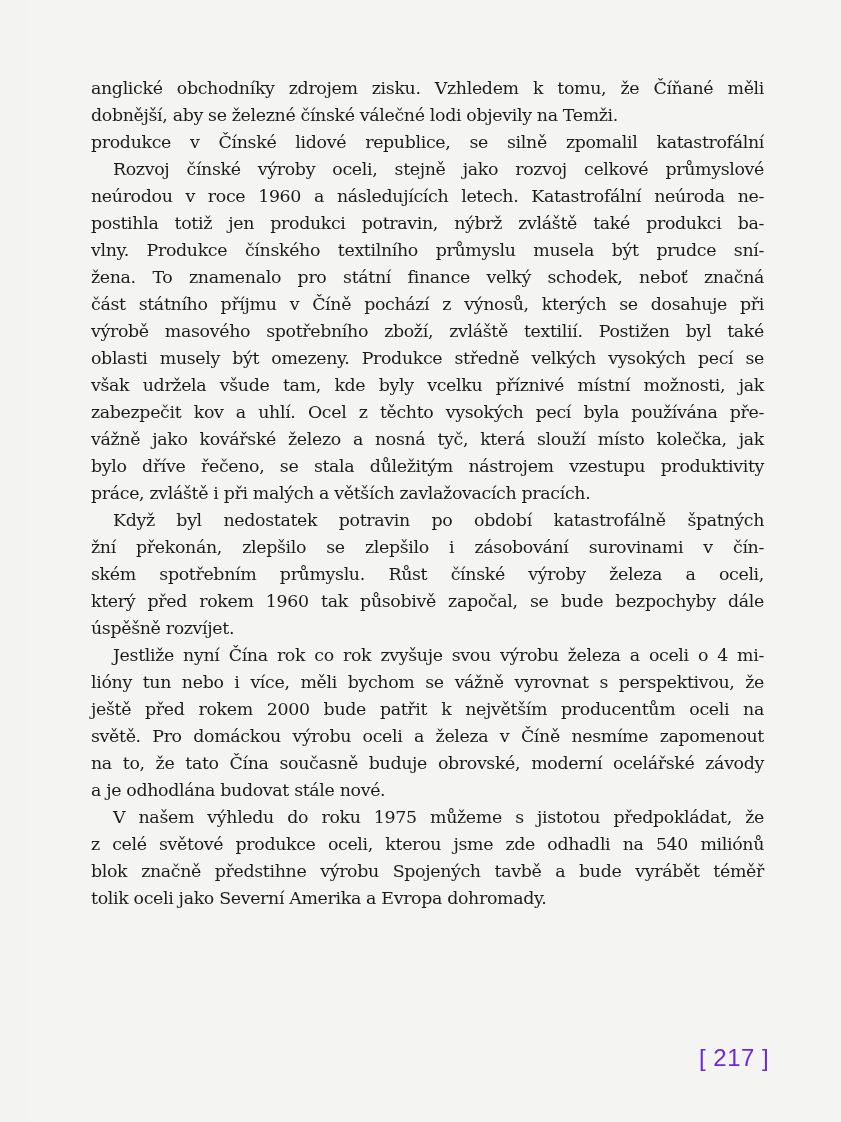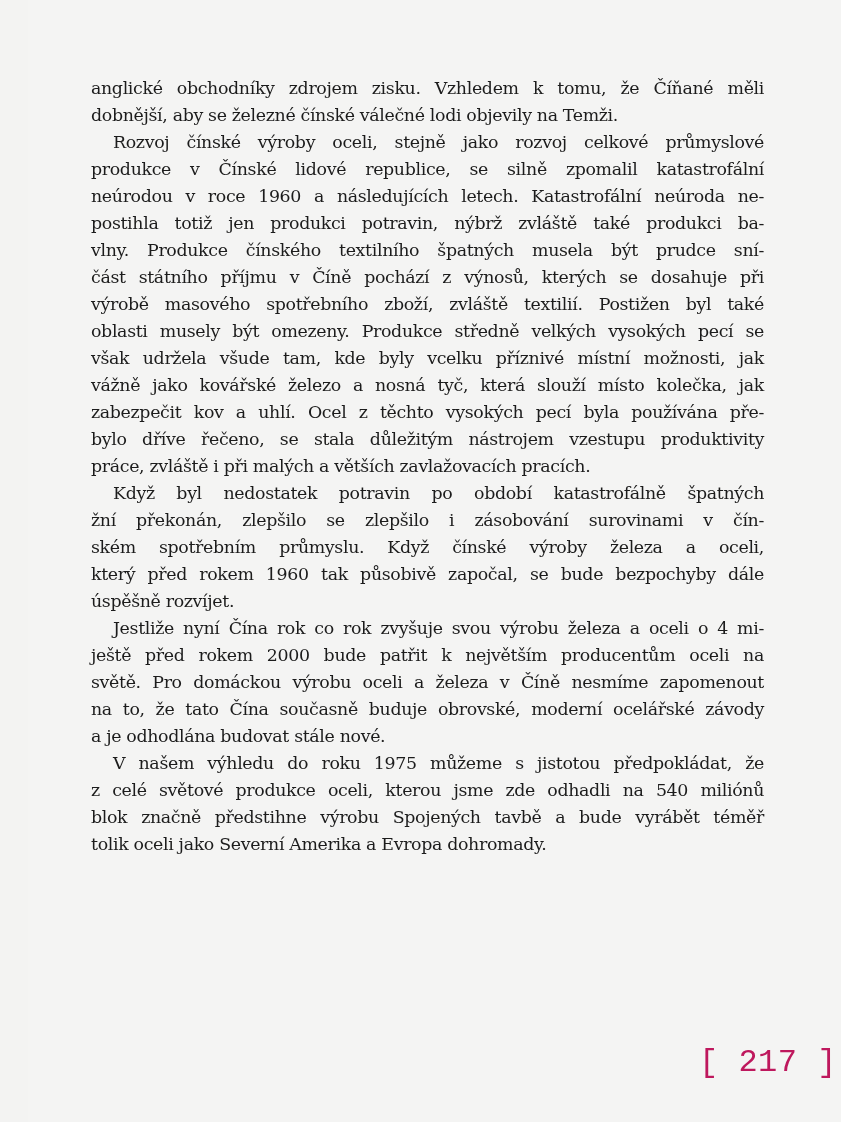--- a/index.html
+++ b/index.html
@@ -62,59 +62,61 @@
     .line.last {
       text-align-last: left;
     }
     .line.indent {
       padding-left: 22px;
     }
     .page-number {
       position: absolute;
       left: 671px;
       top: 1044px;
-      font-family: Liberation Mono, monospace;
-      font-size: 32px;
-      color: #be185d;
+      font-family: Liberation Sans, sans-serif;
+      font-size: 24px;
+      color: #6d28d9;
       letter-spacing: 0.5px;
     }
   </style>
 </head>
 <body>
 
 <div class="page">
   <div class="text-block" id="text-block">
       <div class="para">
         <span class="line">anglické obchodníky zdrojem zisku. Vzhledem k tomu, že Číňané měli</span>
         <span class="line last">dobnější, aby se železné čínské válečné lodi objevily na Temži.</span>
       </div>
       <div class="para">
+        <span class="line">produkce v Čínské lidové republice, se silně zpomalil katastrofální</span>
         <span class="line indent">Rozvoj čínské výroby oceli, stejně jako rozvoj celkové průmyslové</span>
-        <span class="line">produkce v Čínské lidové republice, se silně zpomalil katastrofální</span>
         <span class="line">neúrodou v roce 1960 a následujících letech. Katastrofální neúroda ne-</span>
         <span class="line">postihla totiž jen produkci potravin, nýbrž zvláště také produkci ba-</span>
-        <span class="line">vlny. Produkce čínského textilního špatných musela být prudce sní-</span>
+        <span class="line">vlny. Produkce čínského textilního průmyslu musela být prudce sní-</span>
+        <span class="line">žena. To znamenalo pro státní finance velký schodek, neboť značná</span>
         <span class="line">část státního příjmu v Číně pochází z výnosů, kterých se dosahuje při</span>
         <span class="line">výrobě masového spotřebního zboží, zvláště textilií. Postižen byl také</span>
         <span class="line">oblasti musely být omezeny. Produkce středně velkých vysokých pecí se</span>
         <span class="line">však udržela všude tam, kde byly vcelku příznivé místní možnosti, jak</span>
+        <span class="line">zabezpečit kov a uhlí. Ocel z těchto vysokých pecí byla používána pře-</span>
         <span class="line">vážně jako kovářské železo a nosná tyč, která slouží místo kolečka, jak</span>
-        <span class="line">zabezpečit kov a uhlí. Ocel z těchto vysokých pecí byla používána pře-</span>
         <span class="line">bylo dříve řečeno, se stala důležitým nástrojem vzestupu produktivity</span>
         <span class="line last">práce, zvláště i při malých a větších zavlažovacích pracích.</span>
       </div>
       <div class="para">
         <span class="line indent">Když byl nedostatek potravin po období katastrofálně špatných</span>
         <span class="line">žní překonán, zlepšilo se zlepšilo i zásobování surovinami v čín-</span>
-        <span class="line">ském spotřebním průmyslu. Když čínské výroby železa a oceli,</span>
+        <span class="line">ském spotřebním průmyslu. Růst čínské výroby železa a oceli,</span>
         <span class="line">který před rokem 1960 tak působivě započal, se bude bezpochyby dále</span>
         <span class="line last">úspěšně rozvíjet.</span>
       </div>
       <div class="para">
         <span class="line indent">Jestliže nyní Čína rok co rok zvyšuje svou výrobu železa a oceli o 4 mi-</span>
+        <span class="line">lióny tun nebo i více, měli bychom se vážně vyrovnat s perspektivou, že</span>
         <span class="line">ještě před rokem 2000 bude patřit k největším producentům oceli na</span>
         <span class="line">světě. Pro domáckou výrobu oceli a železa v Číně nesmíme zapomenout</span>
         <span class="line">na to, že tato Čína současně buduje obrovské, moderní ocelářské závody</span>
         <span class="line last">a je odhodlána budovat stále nové.</span>
       </div>
       <div class="para">
         <span class="line indent">V našem výhledu do roku 1975 můžeme s jistotou předpokládat, že</span>
         <span class="line">z celé světové produkce oceli, kterou jsme zde odhadli na 540 miliónů</span>
         <span class="line">blok značně předstihne výrobu Spojených tavbě a bude vyrábět téměř</span>
         <span class="line last">tolik oceli jako Severní Amerika a Evropa dohromady.</span>

